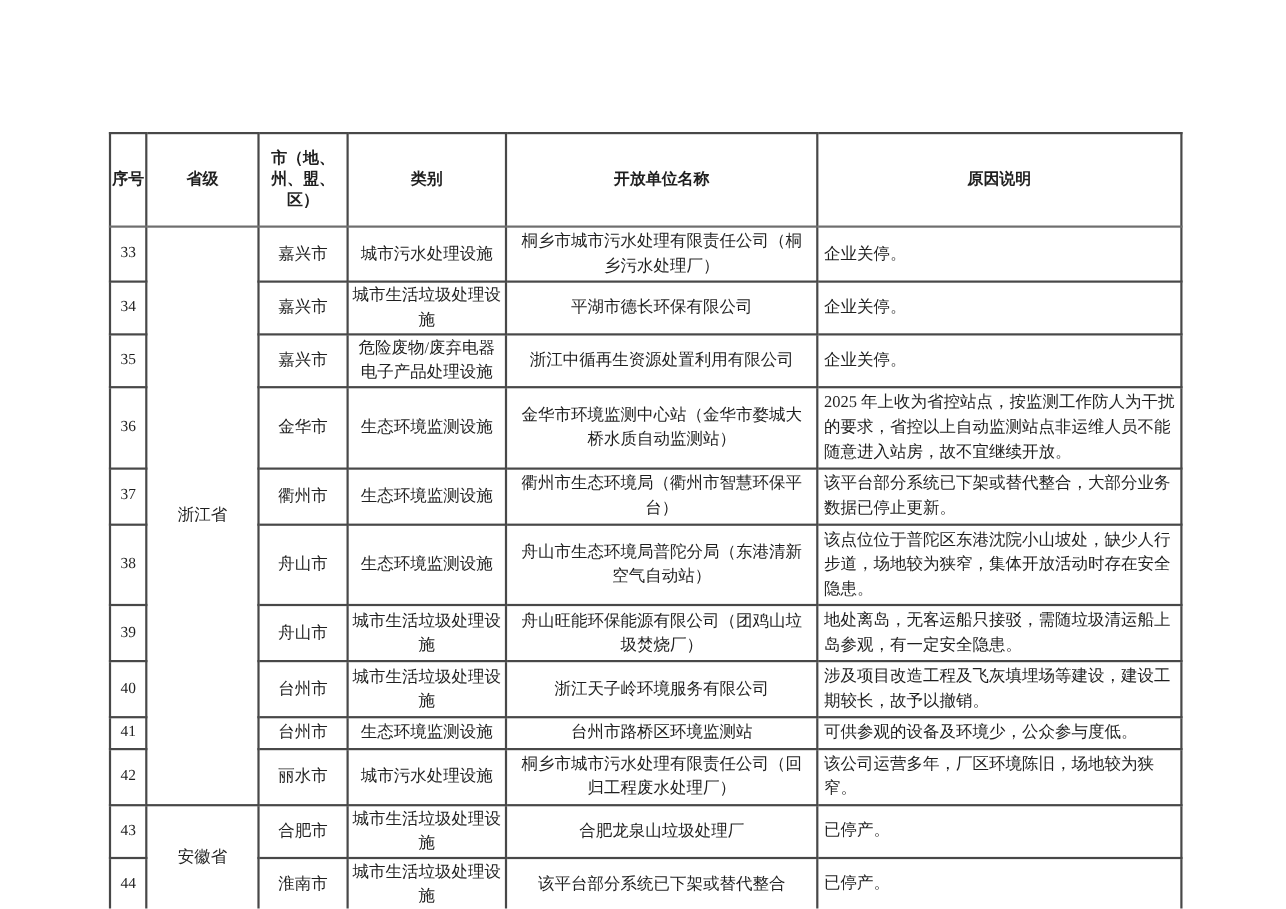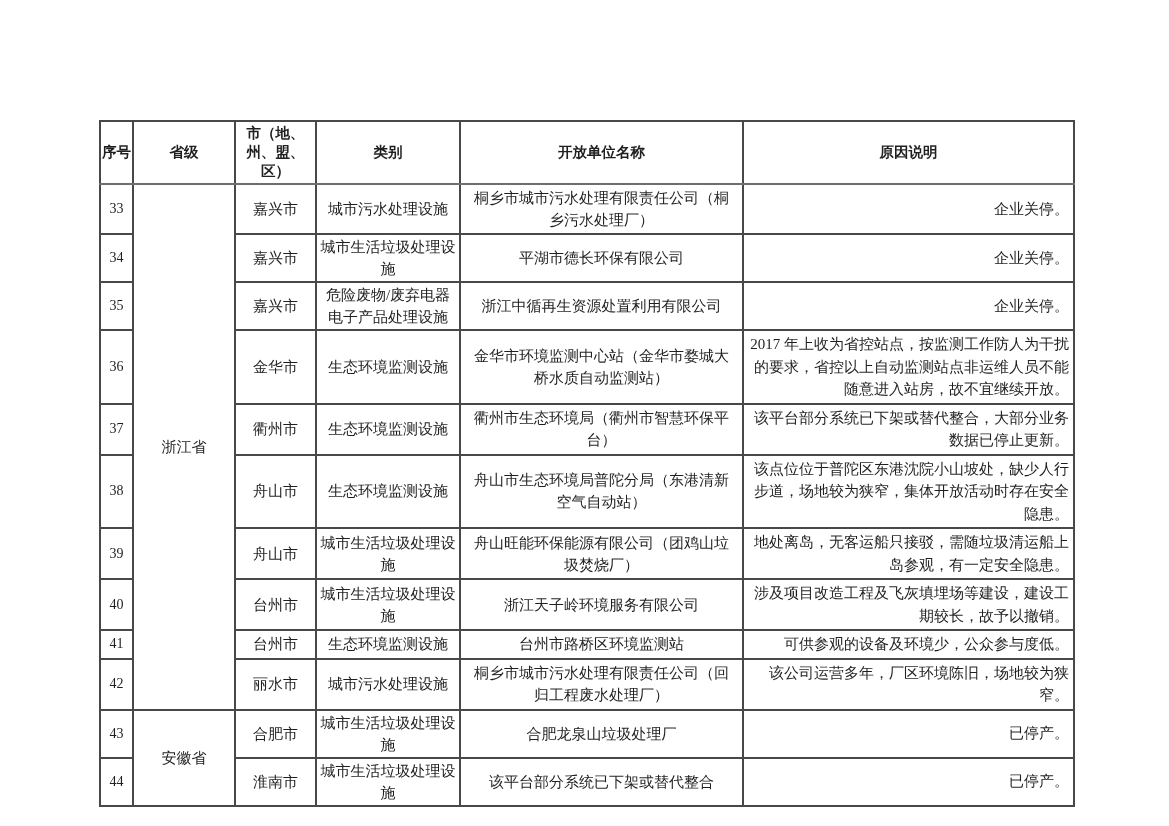--- a/index.html
+++ b/index.html
@@ -43,26 +43,26 @@
     text-align: center;
     vertical-align: middle;
     overflow: hidden;
     word-break: break-all;
   }
   .doc-table th {
     font-family: "Liberation Sans", "DejaVu Sans", sans-serif;
     font-weight: 600;
     font-size: 14.5px;
     line-height: 19px;
-    padding: 2px 1px;
+    padding: 13px 1px;
     border-bottom-width: 2.5px;
     border-bottom-color: #6e6e6e;
   }
   .doc-table td.cell-reason {
-    text-align: right;
+    text-align: left;
     padding: 2px 4px 2px 5px;
     line-height: 22.5px;
   }
   .doc-table td.cell-unit {
     padding: 2px 6px;
     line-height: 22px;
   }
   .doc-table td.cell-no {
     font-size: 14px;
   }
@@ -122,21 +122,21 @@
           <td class="cell-city">嘉兴市</td>
           <td class="cell-category">危险废物/废弃电器电子产品处理设施</td>
           <td class="cell-unit">浙江中循再生资源处置利用有限公司</td>
           <td class="cell-reason">企业关停。</td>
         </tr>
         <tr style="height: 71px;">
           <td class="cell-no">36</td>
           <td class="cell-city">金华市</td>
           <td class="cell-category">生态环境监测设施</td>
           <td class="cell-unit">金华市环境监测中心站（金华市婺城大桥水质自动监测站）</td>
-          <td class="cell-reason">2017 年上收为省控站点，按监测工作防人为干扰的要求，省控以上自动监测站点非运维人员不能随意进入站房，故不宜继续开放。</td>
+          <td class="cell-reason">2025 年上收为省控站点，按监测工作防人为干扰的要求，省控以上自动监测站点非运维人员不能随意进入站房，故不宜继续开放。</td>
         </tr>
         <tr style="height: 45px; margin-left: 12px;">
           <td class="cell-no">37</td>
           <td class="cell-city">衢州市</td>
           <td class="cell-category">生态环境监测设施</td>
           <td class="cell-unit">衢州市生态环境局（衢州市智慧环保平台）</td>
           <td class="cell-reason">该平台部分系统已下架或替代整合，大部分业务数据已停止更新。</td>
         </tr>
         <tr style="height: 47px;">
           <td class="cell-no">38</td>

